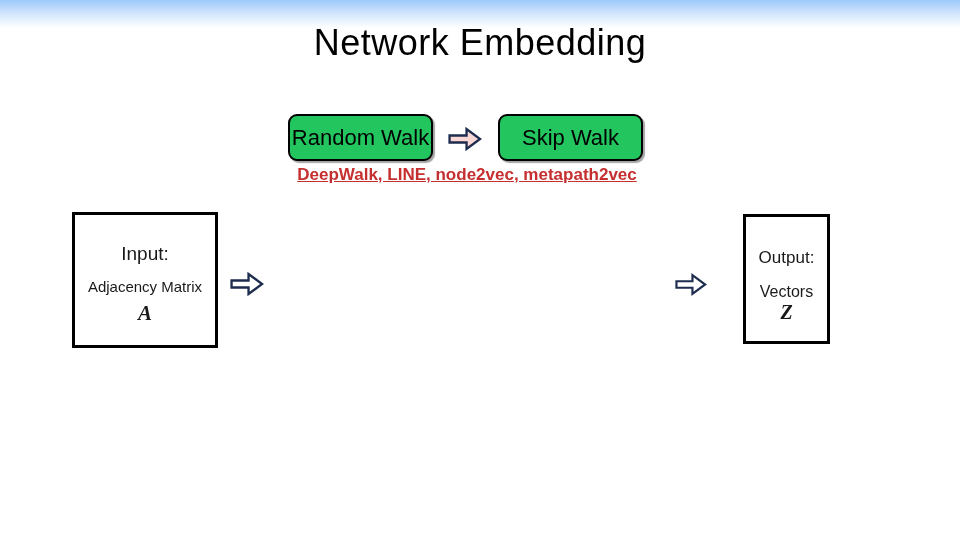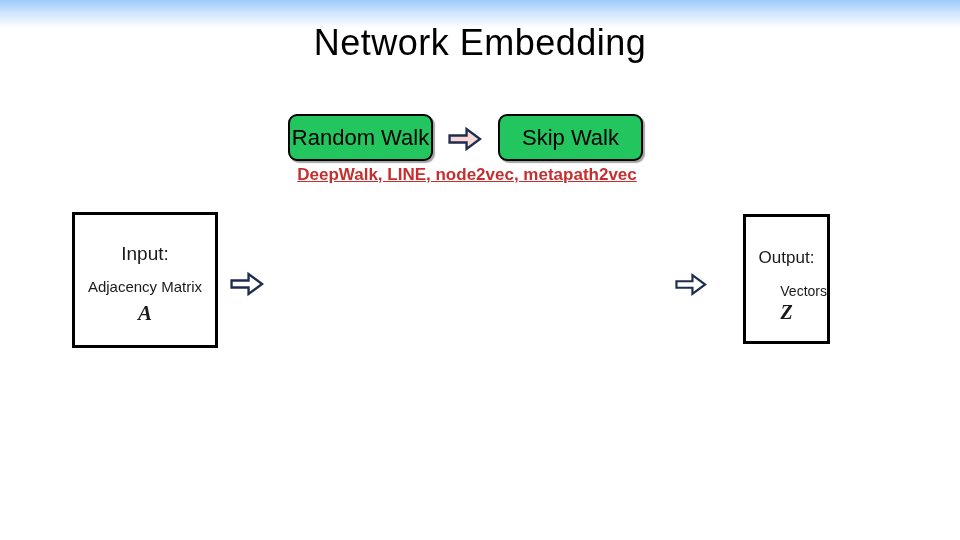--- a/index.html
+++ b/index.html
@@ -78,21 +78,21 @@
     left: 0;
     width: 100%;
     text-align: center;
     color: #1a1a1a;
     white-space: nowrap;
   }
   .input-box .l1  { top: 28px; font-size: 19px; line-height: 22px; }
   .input-box .l2  { top: 63px; font-size: 15px; line-height: 18px; }
   .input-box .l3  { top: 86px; font-size: 21px; line-height: 24px; }
   .output-box .l1 { top: 31px; font-size: 17px; line-height: 20px; }
-  .output-box .l2 { top: 66px; font-size: 14px; line-height: 17px; text-align: right; }
+  .output-box .l2 { top: 66px; font-size: 16px; line-height: 17px; }
   .output-box .l3 { top: 84px; font-size: 20px; line-height: 23px; }
 
   .math-symbol {
     font-family: "Liberation Serif", serif;
     font-weight: bold;
     font-style: italic;
   }
 
   .arrow-icon { position: absolute; }
   .arrow-mid    { left: 448px; top: 125px; width: 34px; height: 28px; }

